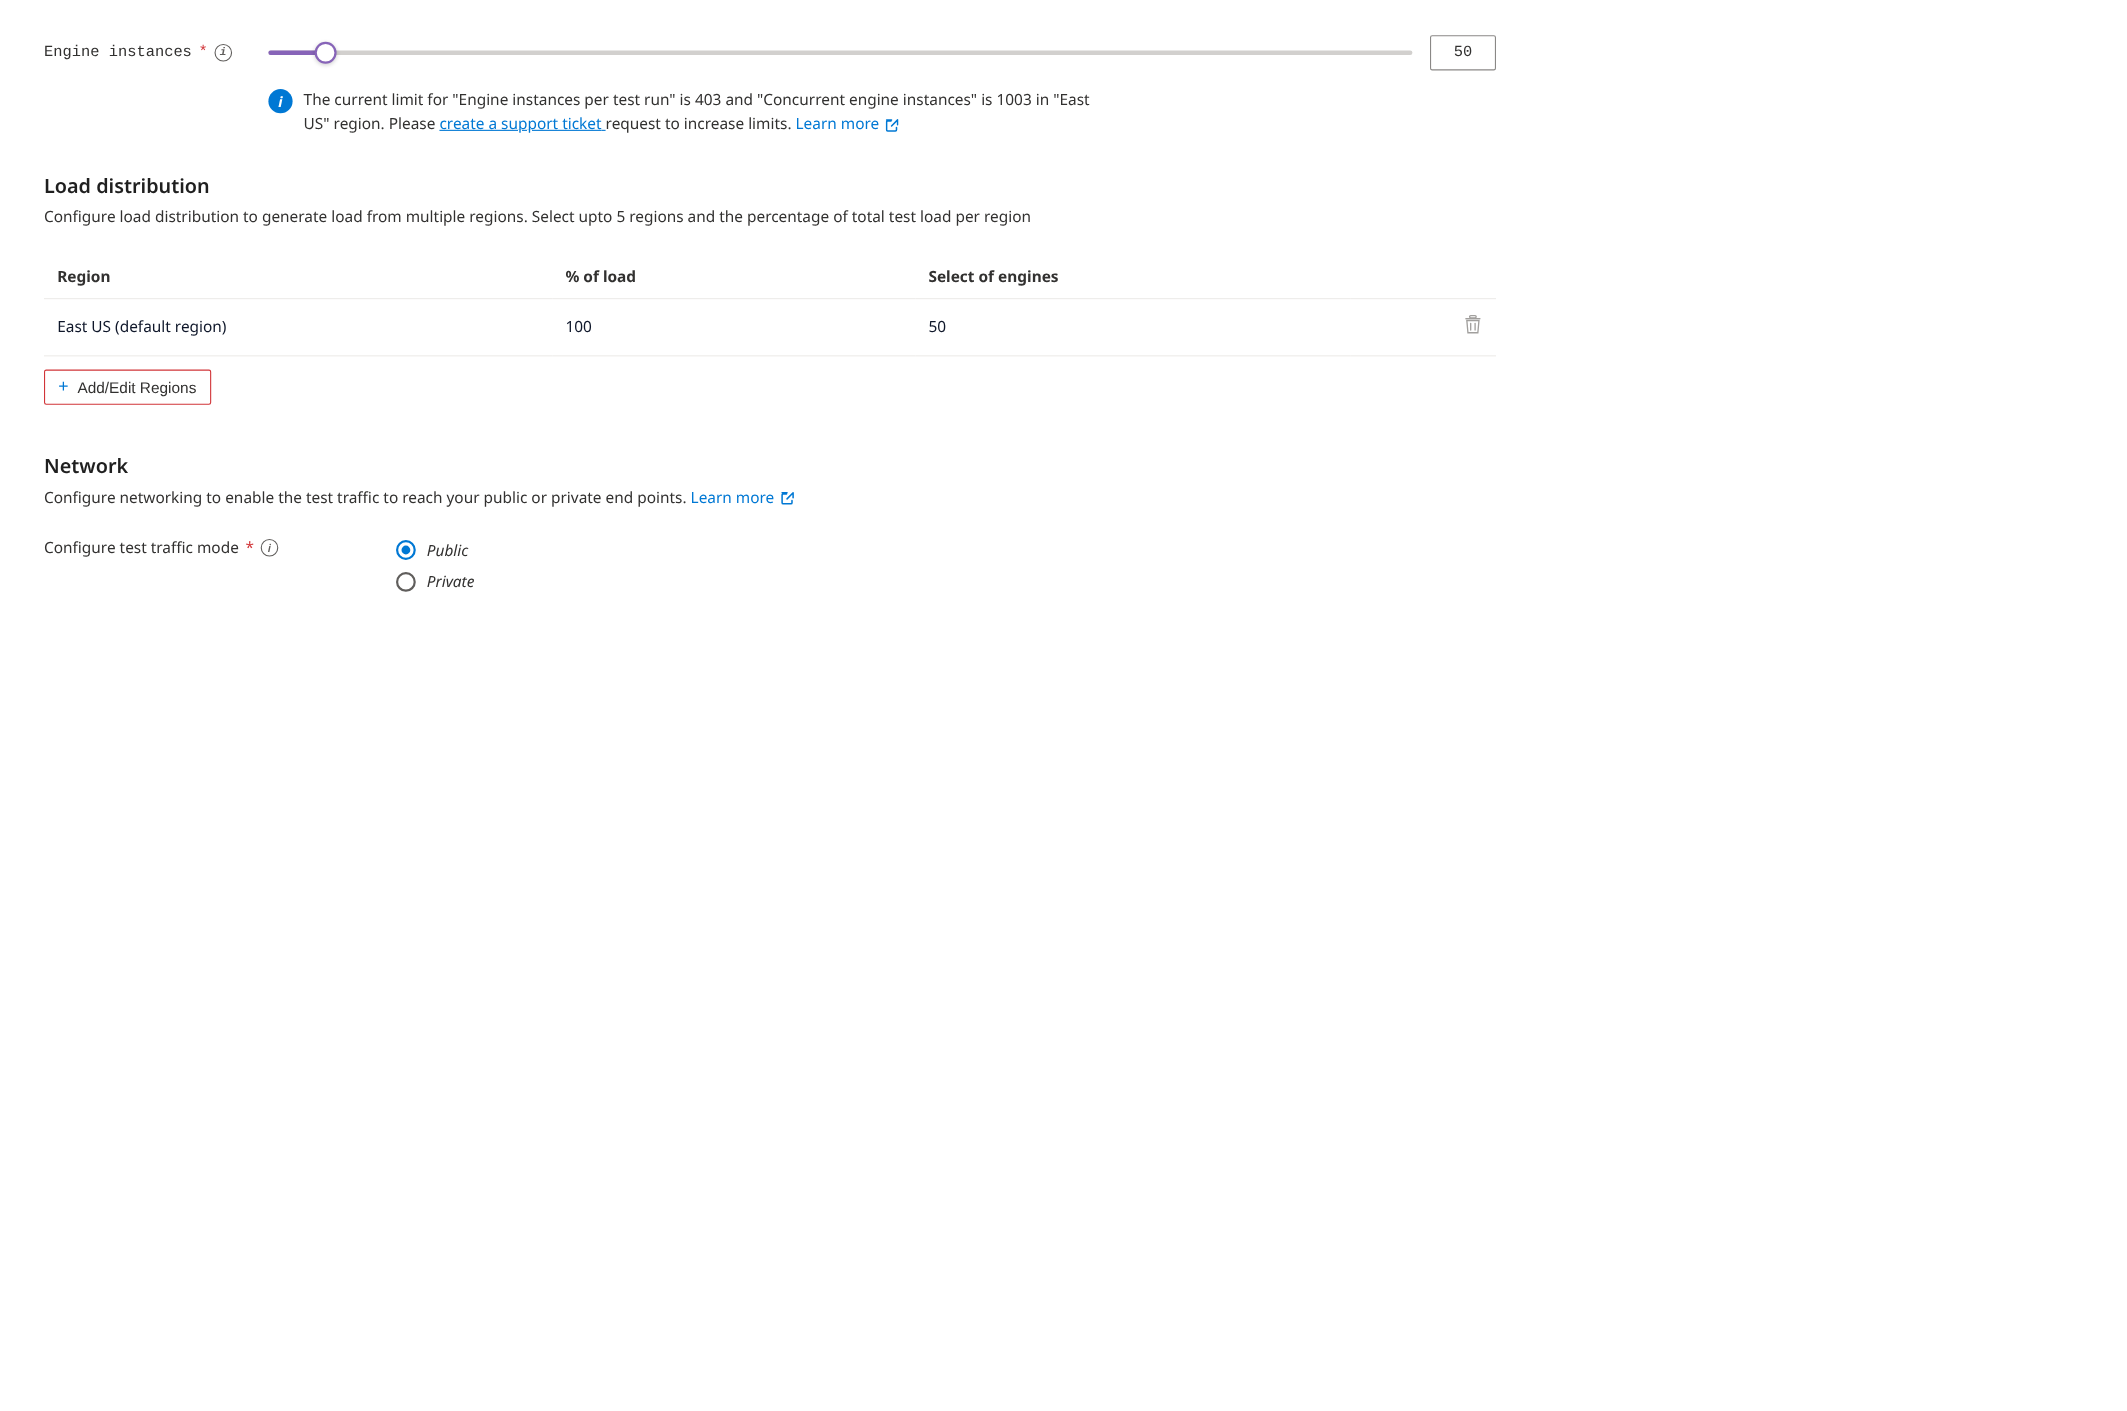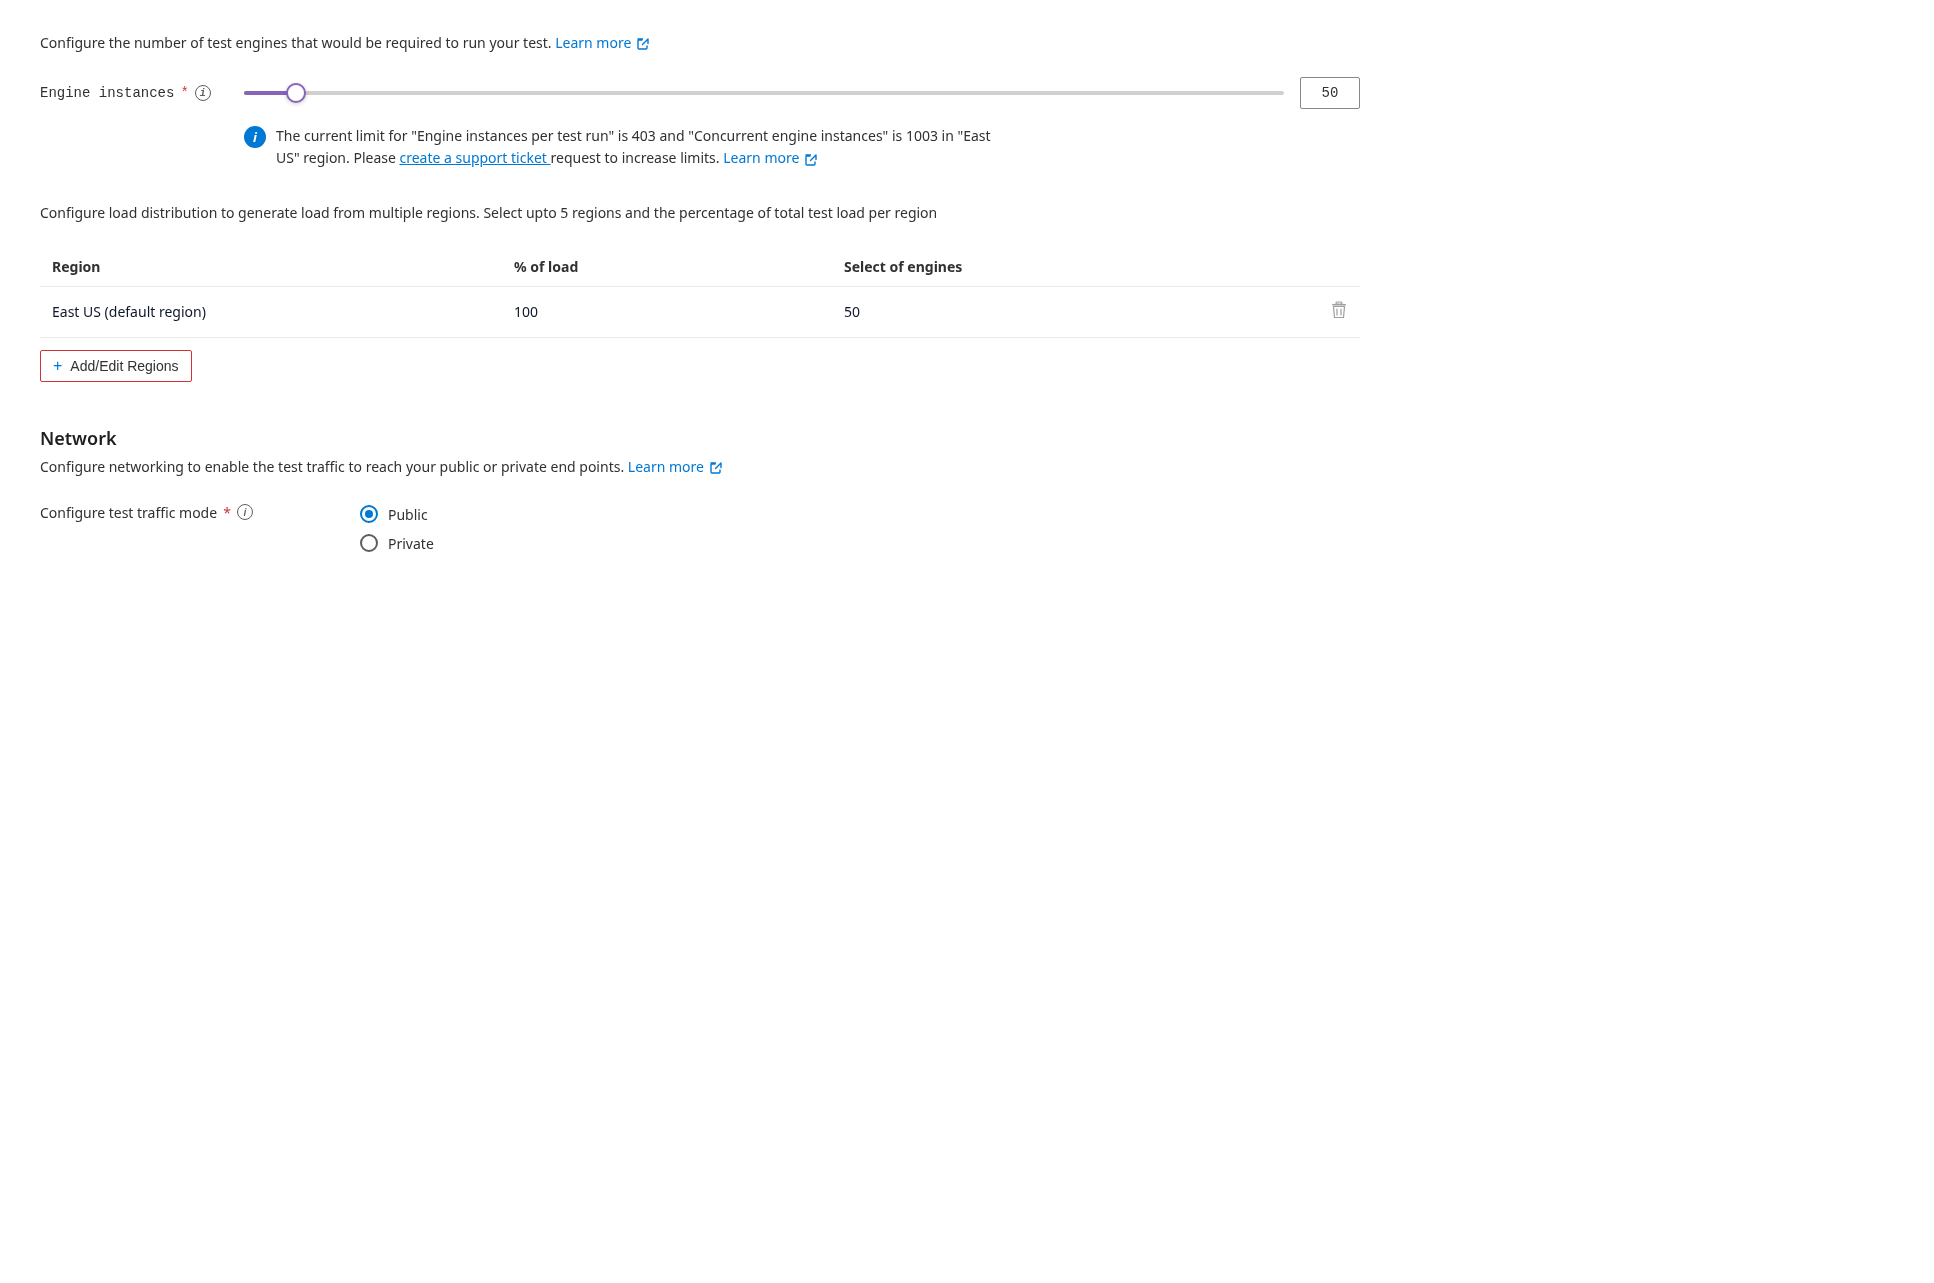--- a/index.html
+++ b/index.html
@@ -237,20 +237,21 @@
       font-size: 16px;
       font-weight: 400;
     }
 
     
     .radio-group {
       display: flex;
       flex-direction: column;
       gap: 10px;
       margin-top: 4px;
+      font-style: italic;
     }
 
     .radio-option {
       display: flex;
       align-items: center;
       gap: 10px;
       font-size: 14px;
       color: #323130;
       cursor: pointer;
     }
@@ -297,29 +298,20 @@
       min-width: 260px;
       font-size: 14px;
       color: #323130;
       padding-top: 2px;
     }
   </style>
 </head>
 <body>
 
 <section>
-  <p class="section-description">
-    <span>Configure the number of test engines that would be required to run your test.</span>
-    <a class="learn-more-link">
-      <span>Learn more</span>
-      <svg class="external-icon" viewBox="0 0 12 12" fill="none" xmlns="http://www.w3.org/2000/svg">
-        <path d="M1 1h4.5M11 1v4.5M11 1L5.5 6.5M5 2H2a1 1 0 00-1 1v7a1 1 0 001 1h7a1 1 0 001-1V8" stroke="#0078d4" stroke-width="1.4" stroke-linecap="round" stroke-linejoin="round"></path>
-      </svg>
-    </a>
-  </p>
 
   <div class="field-row">
     <div class="field-label">
       <span>Engine instances</span>
       <span class="required-star">*</span>
       <span class="info-icon">i</span>
     </div>
     <div class="slider-container">
       <div class="slider-track">
         <div class="slider-fill"></div>
@@ -342,20 +334,21 @@
         <span>Learn more</span>
         <svg class="external-icon" viewBox="0 0 12 12" fill="none" xmlns="http://www.w3.org/2000/svg">
           <path d="M1 1h4.5M11 1v4.5M11 1L5.5 6.5M5 2H2a1 1 0 00-1 1v7a1 1 0 001 1h7a1 1 0 001-1V8" stroke="#0078d4" stroke-width="1.4" stroke-linecap="round" stroke-linejoin="round"></path>
         </svg>
       </a>
     </span>
   </div>
 </section>
 
 <section class="section-gap">
+  <h2 class="section-title">Load distribution</h2>
   <p class="section-description">Configure load distribution to generate load from multiple regions. Select upto 5 regions and the percentage of total test load per region</p>
 
   <table class="distribution-table">
     <thead>
       <tr>
         <th class="col-region">Region</th>
         <th class="col-load">% of load</th>
         <th class="col-engines">Select of engines</th>
         <th class="col-action"></th>
       </tr>

